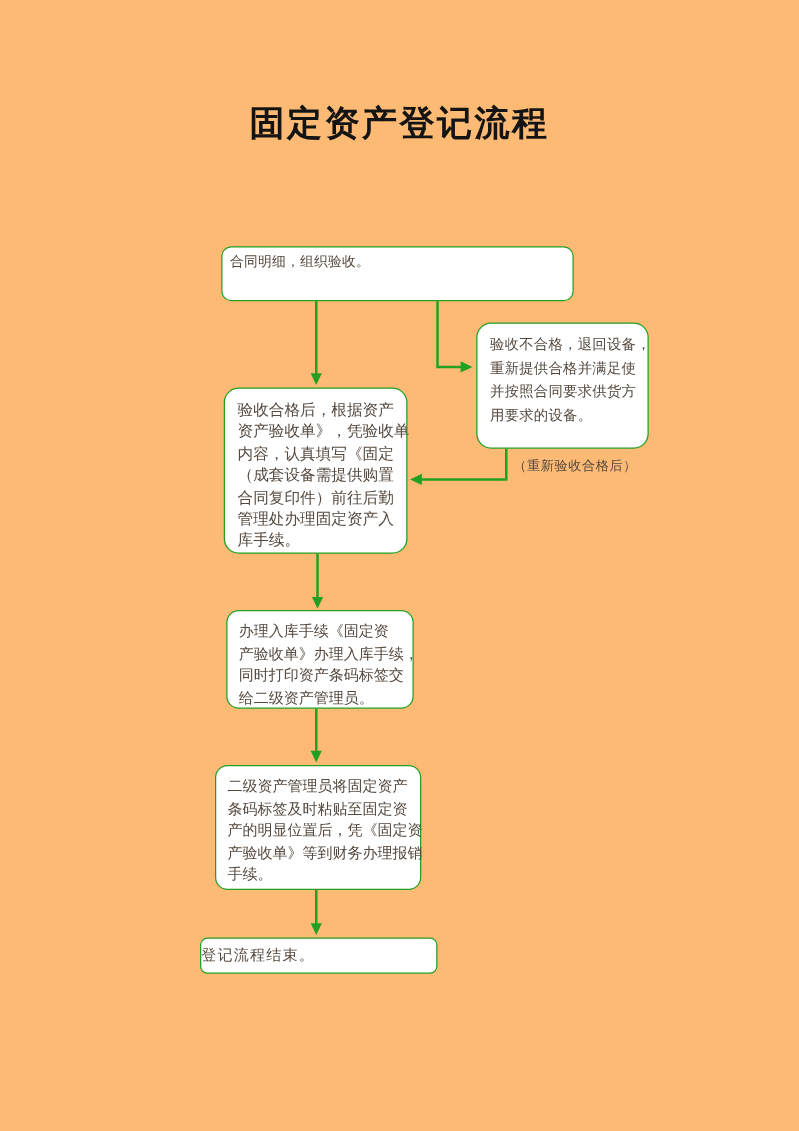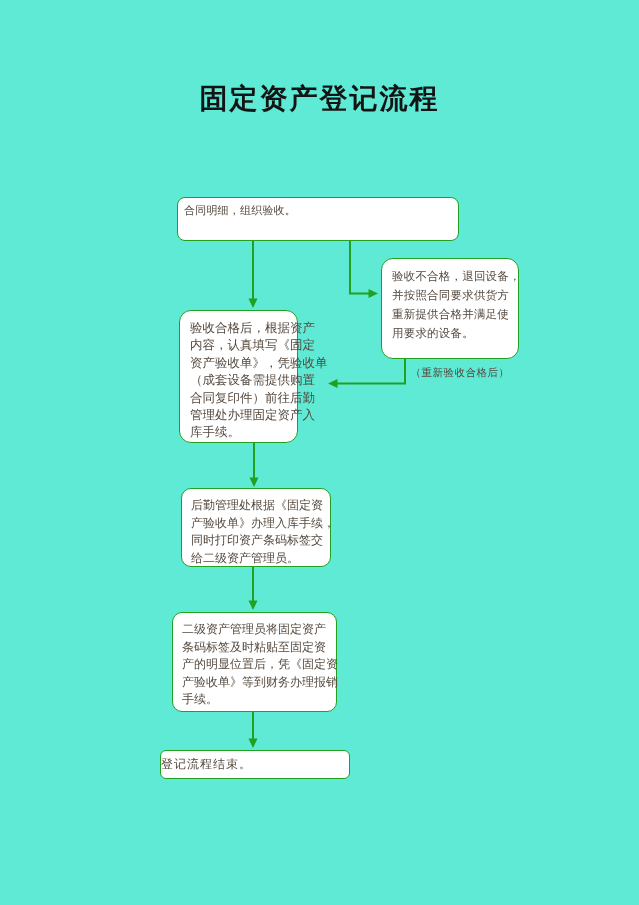--- a/index.html
+++ b/index.html
@@ -1,17 +1,17 @@
 <!DOCTYPE html>
 <html><head>
 <meta charset="utf-8">
 <style>
   html,body { margin:0; padding:0; background:#ffffff; }
   .canvas {
-    position:relative; width:639px; height:905px; background:#5eead4;
+    position:relative; width:639px; height:905px; background:#fdba74;
     font-family:"Liberation Serif","DejaVu Serif",serif; overflow:hidden;
   }
   .title {
     position:absolute; left:0; right:0; top:80px; margin:0;
     text-align:center; font-size:28px; font-weight:bold;
     letter-spacing:2px; color:#141414;
   }
   .connectors { position:absolute; left:0; top:0; }
   .box {
     position:absolute; box-sizing:border-box; background:#ffffff;
@@ -26,21 +26,21 @@
   #reject {
     left:381px; top:258px; width:138px; height:101px;
     border-radius:12px; padding:8px 4px 16px 10px;
     font-size:11.5px; line-height:19px; letter-spacing:0.2px;
   }
   .caption {
     position:absolute; left:404px; top:366px; width:112px;
     text-align:center; font-size:10.5px; color:#55493f; letter-spacing:0.5px;
   }
   #box2 {
-    left:179px; top:310px; width:119px; height:133px;
+    left:179px; top:310px; width:147px; height:133px;
     border-radius:12px; padding:9px 0 0 10px;
     font-size:12.5px; line-height:17.4px;
   }
   #box3 {
     left:181px; top:488px; width:150px; height:79px;
     border-radius:10px; padding:8px 0 0 9px;
     font-size:12px; line-height:17.5px;
   }
   #box4 {
     left:172px; top:612px; width:165px; height:100px;
@@ -78,39 +78,39 @@
       <polygon points="253,748 248.5,738.5 257.5,738.5"></polygon>
     </g>
   </svg>
 
   <div class="box" id="box1">
     <div class="ln">合同明细，组织验收。</div>
   </div>
 
   <div class="box" id="reject">
     <div class="ln">验收不合格，退回设备，</div>
+    <div class="ln">重新提供合格并满足使</div>
     <div class="ln">并按照合同要求供货方</div>
-    <div class="ln">重新提供合格并满足使</div>
     <div class="ln">用要求的设备。</div>
   </div>
 
   <div class="caption">（重新验收合格后）</div>
 
   <div class="box" id="box2">
     <div class="ln">验收合格后，根据资产</div>
+    <div class="ln">资产验收单》，凭验收单</div>
     <div class="ln">内容，认真填写《固定</div>
-    <div class="ln">资产验收单》，凭验收单</div>
     <div class="ln">（成套设备需提供购置</div>
     <div class="ln">合同复印件）前往后勤</div>
     <div class="ln">管理处办理固定资产入</div>
     <div class="ln">库手续。</div>
   </div>
 
   <div class="box" id="box3">
-    <div class="ln">后勤管理处根据《固定资</div>
+    <div class="ln">办理入库手续《固定资</div>
     <div class="ln">产验收单》办理入库手续，</div>
     <div class="ln">同时打印资产条码标签交</div>
     <div class="ln">给二级资产管理员。</div>
   </div>
 
   <div class="box" id="box4">
     <div class="ln">二级资产管理员将固定资产</div>
     <div class="ln">条码标签及时粘贴至固定资</div>
     <div class="ln">产的明显位置后，凭《固定资</div>
     <div class="ln">产验收单》等到财务办理报销</div>

